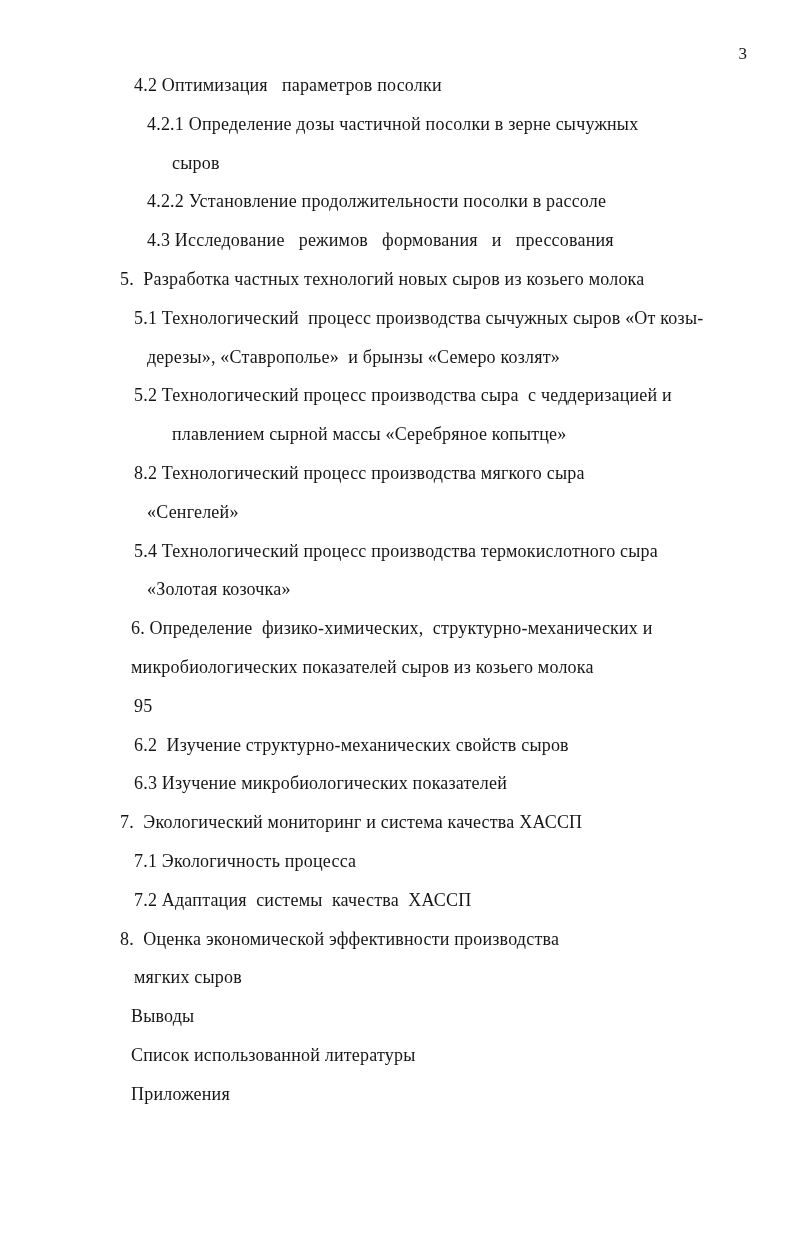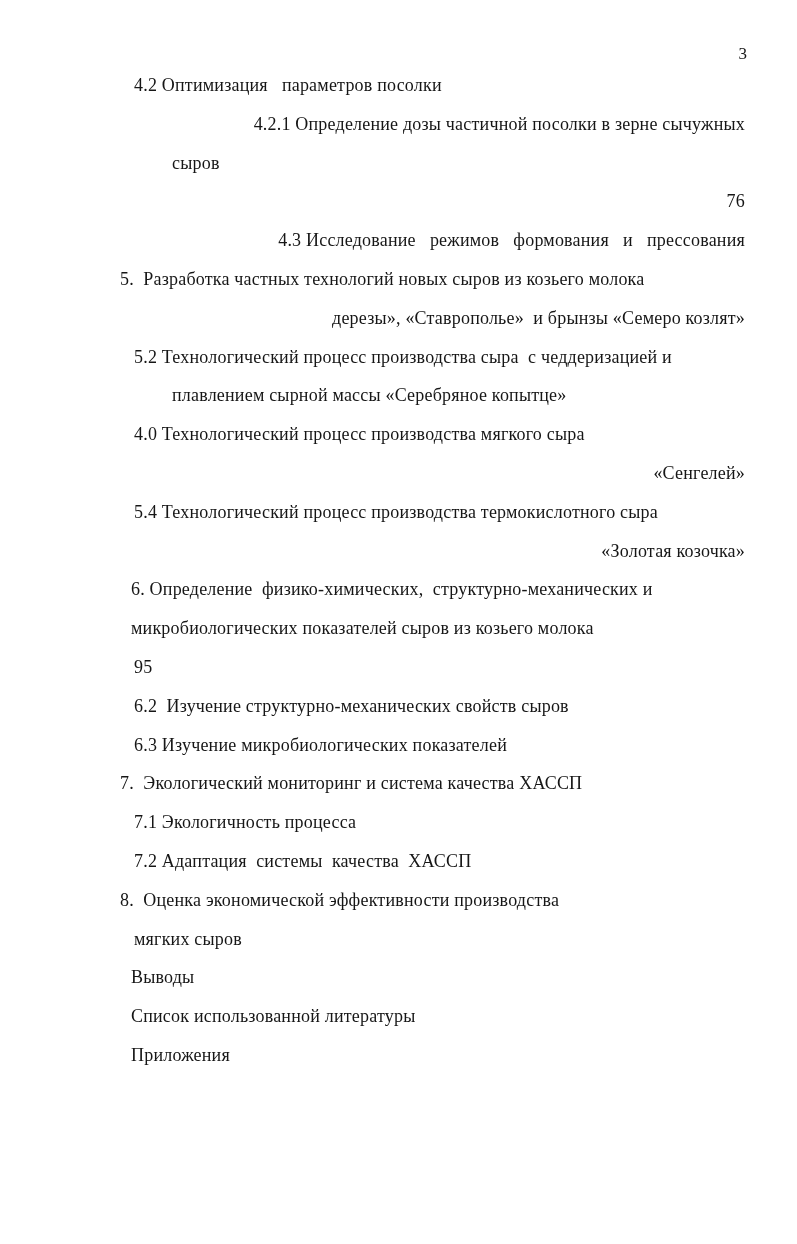--- a/index.html
+++ b/index.html
@@ -41,21 +41,21 @@
     overflow: hidden;
     white-space: nowrap;
     letter-spacing: 2.2px;
     padding: 0 2px;
     min-width: 0;
   }
   
   .ind0 { padding-left: 0; margin-left: 21px; }
   .ind1 { padding-left: 10px; }
   .ind2 { padding-left: 24px; }
-  .ind3 { padding-left: 37px; align-items: flex-end; }
+  .ind3 { padding-left: 37px; }
   .ind4 { padding-left: 62px; }
 </style>
 </head>
 <body>
 
 <div class="page-number">3</div>
 
 <div class="toc" id="toc">
     <div class="entry ind2">
       <span class="entry-text">4.2 Оптимизация   параметров посолки</span>
@@ -64,48 +64,52 @@
     </div>
     <div class="entry ind3">
       <span class="entry-text">4.2.1 Определение дозы частичной посолки в зерне сычужных</span>
     </div>
     <div class="entry ind4">
       <span class="entry-text">сыров</span>
       <span class="leader">............................................................................................................................................................................................................................................................................................................</span>
       <span class="entry-page">75</span>
     </div>
     <div class="entry ind3">
+      <span class="entry-text">4.2.2 Установление продолжительности посолки в рассоле</span>
       <span class="leader">............................................................................................................................................................................................................................................................................................................</span>
       <span class="entry-page">76</span>
     </div>
     <div class="entry ind3">
       <span class="entry-text">4.3 Исследование   режимов   формования   и   прессования</span>
       <span class="leader">............................................................................................................................................................................................................................................................................................................</span>
       <span class="entry-page">77</span>
     </div>
     <div class="entry ind1">
       <span class="entry-text">5.  Разработка частных технологий новых сыров из козьего молока</span>
       <span class="leader">............................................................................................................................................................................................................................................................................................................</span>
       <span class="entry-page">79</span>
+    </div>
+    <div class="entry ind2">
+      <span class="entry-text">5.1 Технологический  процесс производства сычужных сыров «От козы-</span>
     </div>
     <div class="entry ind3">
       <span class="entry-text">дерезы», «Ставрополье»  и брынзы «Семеро козлят»</span>
       <span class="leader">............................................................................................................................................................................................................................................................................................................</span>
       <span class="entry-page">79</span>
     </div>
     <div class="entry ind2">
       <span class="entry-text">5.2 Технологический процесс производства сыра  с чеддеризацией и</span>
     </div>
     <div class="entry ind4">
       <span class="entry-text">плавлением сырной массы «Серебряное копытце»</span>
       <span class="leader">............................................................................................................................................................................................................................................................................................................</span>
       <span class="entry-page">39</span>
     </div>
     <div class="entry ind2">
-      <span class="entry-text">4.0 Технологический процесс производства мягкого сыра</span>
+      <span class="entry-text">8.2 Технологический процесс производства мягкого сыра</span>
     </div>
     <div class="entry ind3">
       <span class="entry-text">«Сенгелей»</span>
       <span class="leader">............................................................................................................................................................................................................................................................................................................</span>
       <span class="entry-page">88</span>
     </div>
     <div class="entry ind2">
       <span class="entry-text">5.4 Технологический процесс производства термокислотного сыра</span>
     </div>
     <div class="entry ind3">

